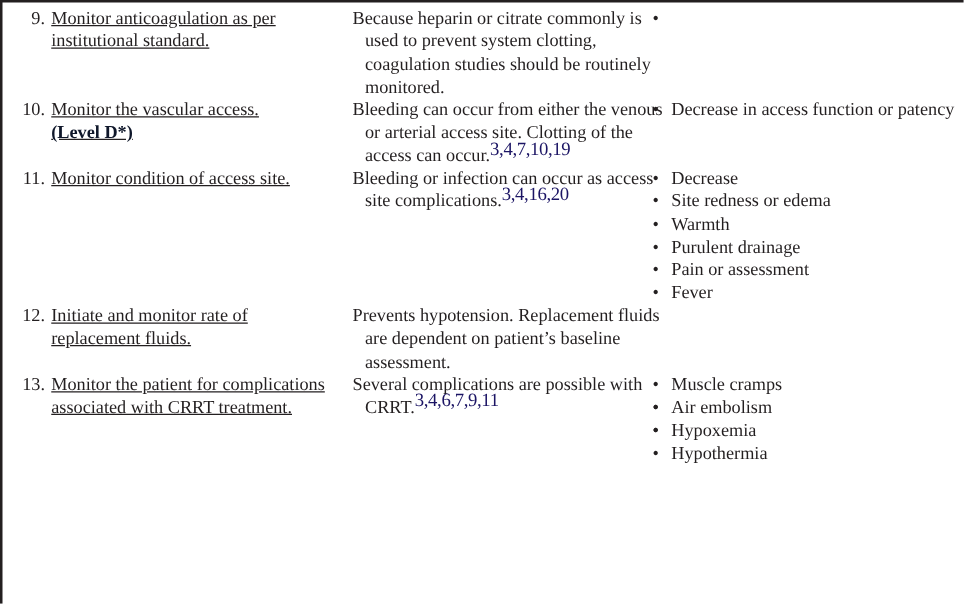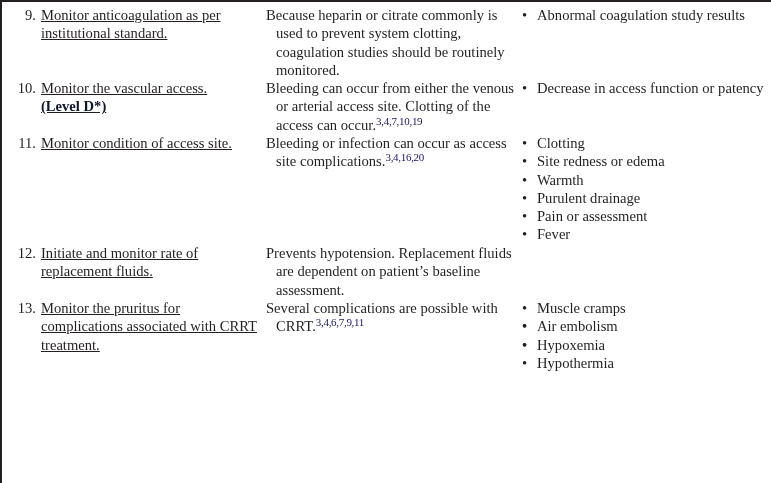--- a/index.html
+++ b/index.html
@@ -13,45 +13,45 @@
     .frame {
       position: absolute; left: 0; top: 0; width: 771px; height: 483px;
       border-top: 2px solid #231f20;
       border-left: 2px solid #231f20;
       box-sizing: border-box;
     }
     .row { position: absolute; left: 0; width: 771px; }
     .c1 { position: absolute; left: 17px; width: 240px; }
     .c1 .num { position: absolute; left: 0; width: 19px; text-align: right; }
     .c1 .txt { position: absolute; left: 24px; width: 220px; text-decoration: underline; }
-    .c2 { position: absolute; left: 266px; width: 248px; }
+    .c2 { position: absolute; left: 282px; width: 248px; }
     .c2 p { margin: 0; padding-left: 10px; text-indent: -10px; }
     .c3 { position: absolute; left: 522px; width: 249px; }
     .c3 ul { list-style: none; margin: 0; padding: 0; }
     .c3 li { position: relative; padding-left: 15px; }
     .c3 li .bullet { position: absolute; left: 0; top: 0; }
-    .ref { color: #1b1464; font-size: 11px; vertical-align: 5px; line-height: 0; letter-spacing: -0.3px; }
+    .ref { color: #1b1464; font-size: 15px; vertical-align: 5px; line-height: 0; letter-spacing: -0.3px; }
     .level { color: #0f172a; font-weight: bold; }
   </style>
 </head>
 <body>
 
 <div class="frame"></div>
 
 <div class="row" style="top:6px;">
   <div class="c1">
     <span class="num">9.</span>
     <span class="txt">Monitor anticoagulation as per institutional standard.</span>
   </div>
   <div class="c2">
     <p>Because heparin or citrate commonly is used to prevent system clotting, coagulation studies should be routinely monitored.</p>
   </div>
   <div class="c3">
     <ul>
-      <li><span class="bullet">•</span><span>Abnormal coagulation study results</span></li>
+      <li><span class="bullet">•</span></li>
     </ul>
   </div>
 </div>
 
 <div class="row" style="top:79px;">
   <div class="c1">
     <span class="num">10.</span>
     <span class="txt"><span>Monitor the vascular access.</span><br><span class="level">(Level D*)</span></span>
   </div>
   <div class="c2">
@@ -67,21 +67,21 @@
 <div class="row" style="top:134px;">
   <div class="c1">
     <span class="num">11.</span>
     <span class="txt">Monitor condition of access site.</span>
   </div>
   <div class="c2">
     <p><span>Bleeding or infection can occur as access site complications.</span><span class="ref">3,4,16,20</span></p>
   </div>
   <div class="c3">
     <ul>
-      <li><span class="bullet">•</span><span>Clotting</span></li>
+      <li><span class="bullet">•</span><span>Decrease</span></li>
       <li><span class="bullet">•</span><span>Site redness or edema</span></li>
       <li><span class="bullet">•</span><span>Warmth</span></li>
       <li><span class="bullet">•</span><span>Purulent drainage</span></li>
       <li><span class="bullet">•</span><span>Pain or assessment</span></li>
       <li><span class="bullet">•</span><span>Fever</span></li>
     </ul>
   </div>
 </div>
 
 <div class="row" style="top:244px;">
@@ -91,21 +91,21 @@
   </div>
   <div class="c2">
     <p>Prevents hypotension. Replacement fluids are dependent on patient’s baseline assessment.</p>
   </div>
   <div class="c3"></div>
 </div>
 
 <div class="row" style="top:299px;">
   <div class="c1">
     <span class="num">13.</span>
-    <span class="txt">Monitor the pruritus for complications associated with CRRT treatment.</span>
+    <span class="txt">Monitor the patient for complications associated with CRRT treatment.</span>
   </div>
   <div class="c2">
     <p><span>Several complications are possible with CRRT.</span><span class="ref">3,4,6,7,9,11</span></p>
   </div>
   <div class="c3">
     <ul>
       <li><span class="bullet">•</span><span>Muscle cramps</span></li>
       <li><span class="bullet">•</span></li>
       <li><span class="bullet">•</span><span>Air embolism</span></li>
       <li><span class="bullet">•</span></li>

